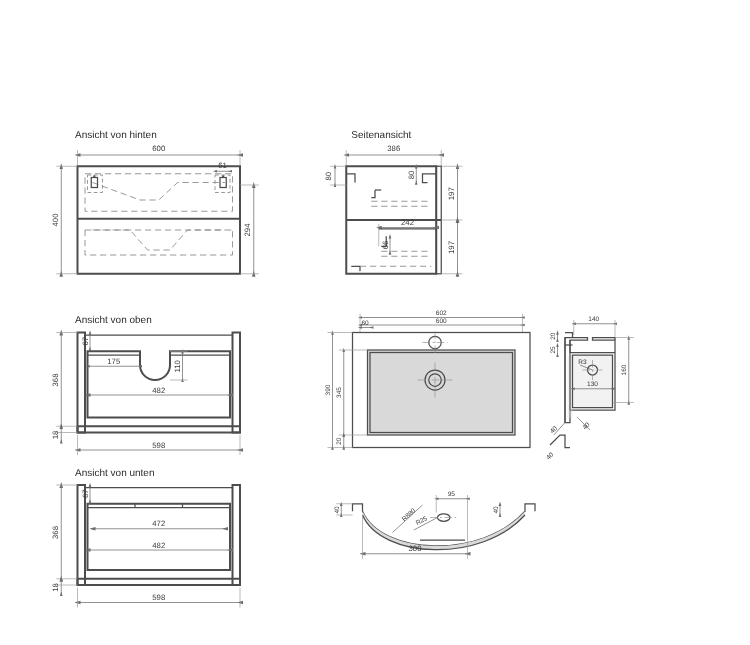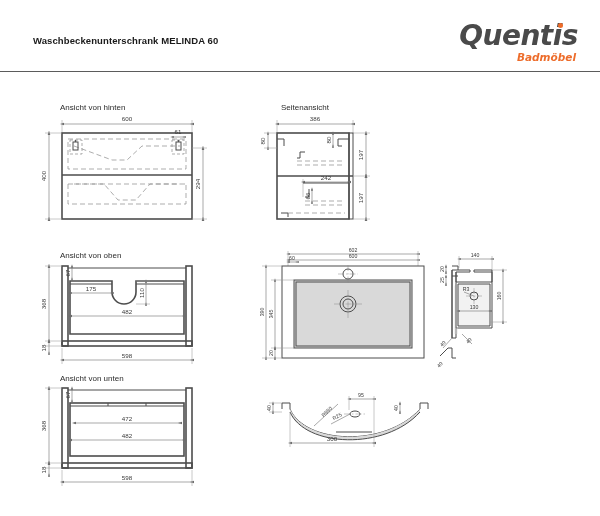--- a/index.html
+++ b/index.html
@@ -79,29 +79,20 @@
     left: 0; top: 76px;
     width: 600px; height: 444px;
   }
   #drawing svg { display: block; }
 </style>
 </head>
 <body>
 
 <div id="sheet">
 
-  <div id="header">
-    <div id="doc-title">Waschbeckenunterschrank MELINDA 60</div>
-    <div id="logo">
-      <div id="logo-word">Quentis</div>
-      <div id="logo-dot"></div>
-      <div id="logo-sub">Badmöbel</div>
-    </div>
-    <div id="header-rule"></div>
-  </div>
 
   <div id="drawing">
   <svg width="600" height="444" viewBox="0 0 600 444" xmlns="http://www.w3.org/2000/svg">
     <defs>
       <marker id="ar" markerWidth="8" markerHeight="8" refX="4" refY="4" orient="auto">
         <path d="M0,4 L8,1.6 L8,6.4 Z" fill="#6e6e6e"></path>
       </marker>
       <marker id="arS" markerWidth="6" markerHeight="6" refX="3" refY="3" orient="auto">
         <path d="M0,3 L6,1.2 L6,4.8 Z" fill="#6e6e6e"></path>
       </marker>

